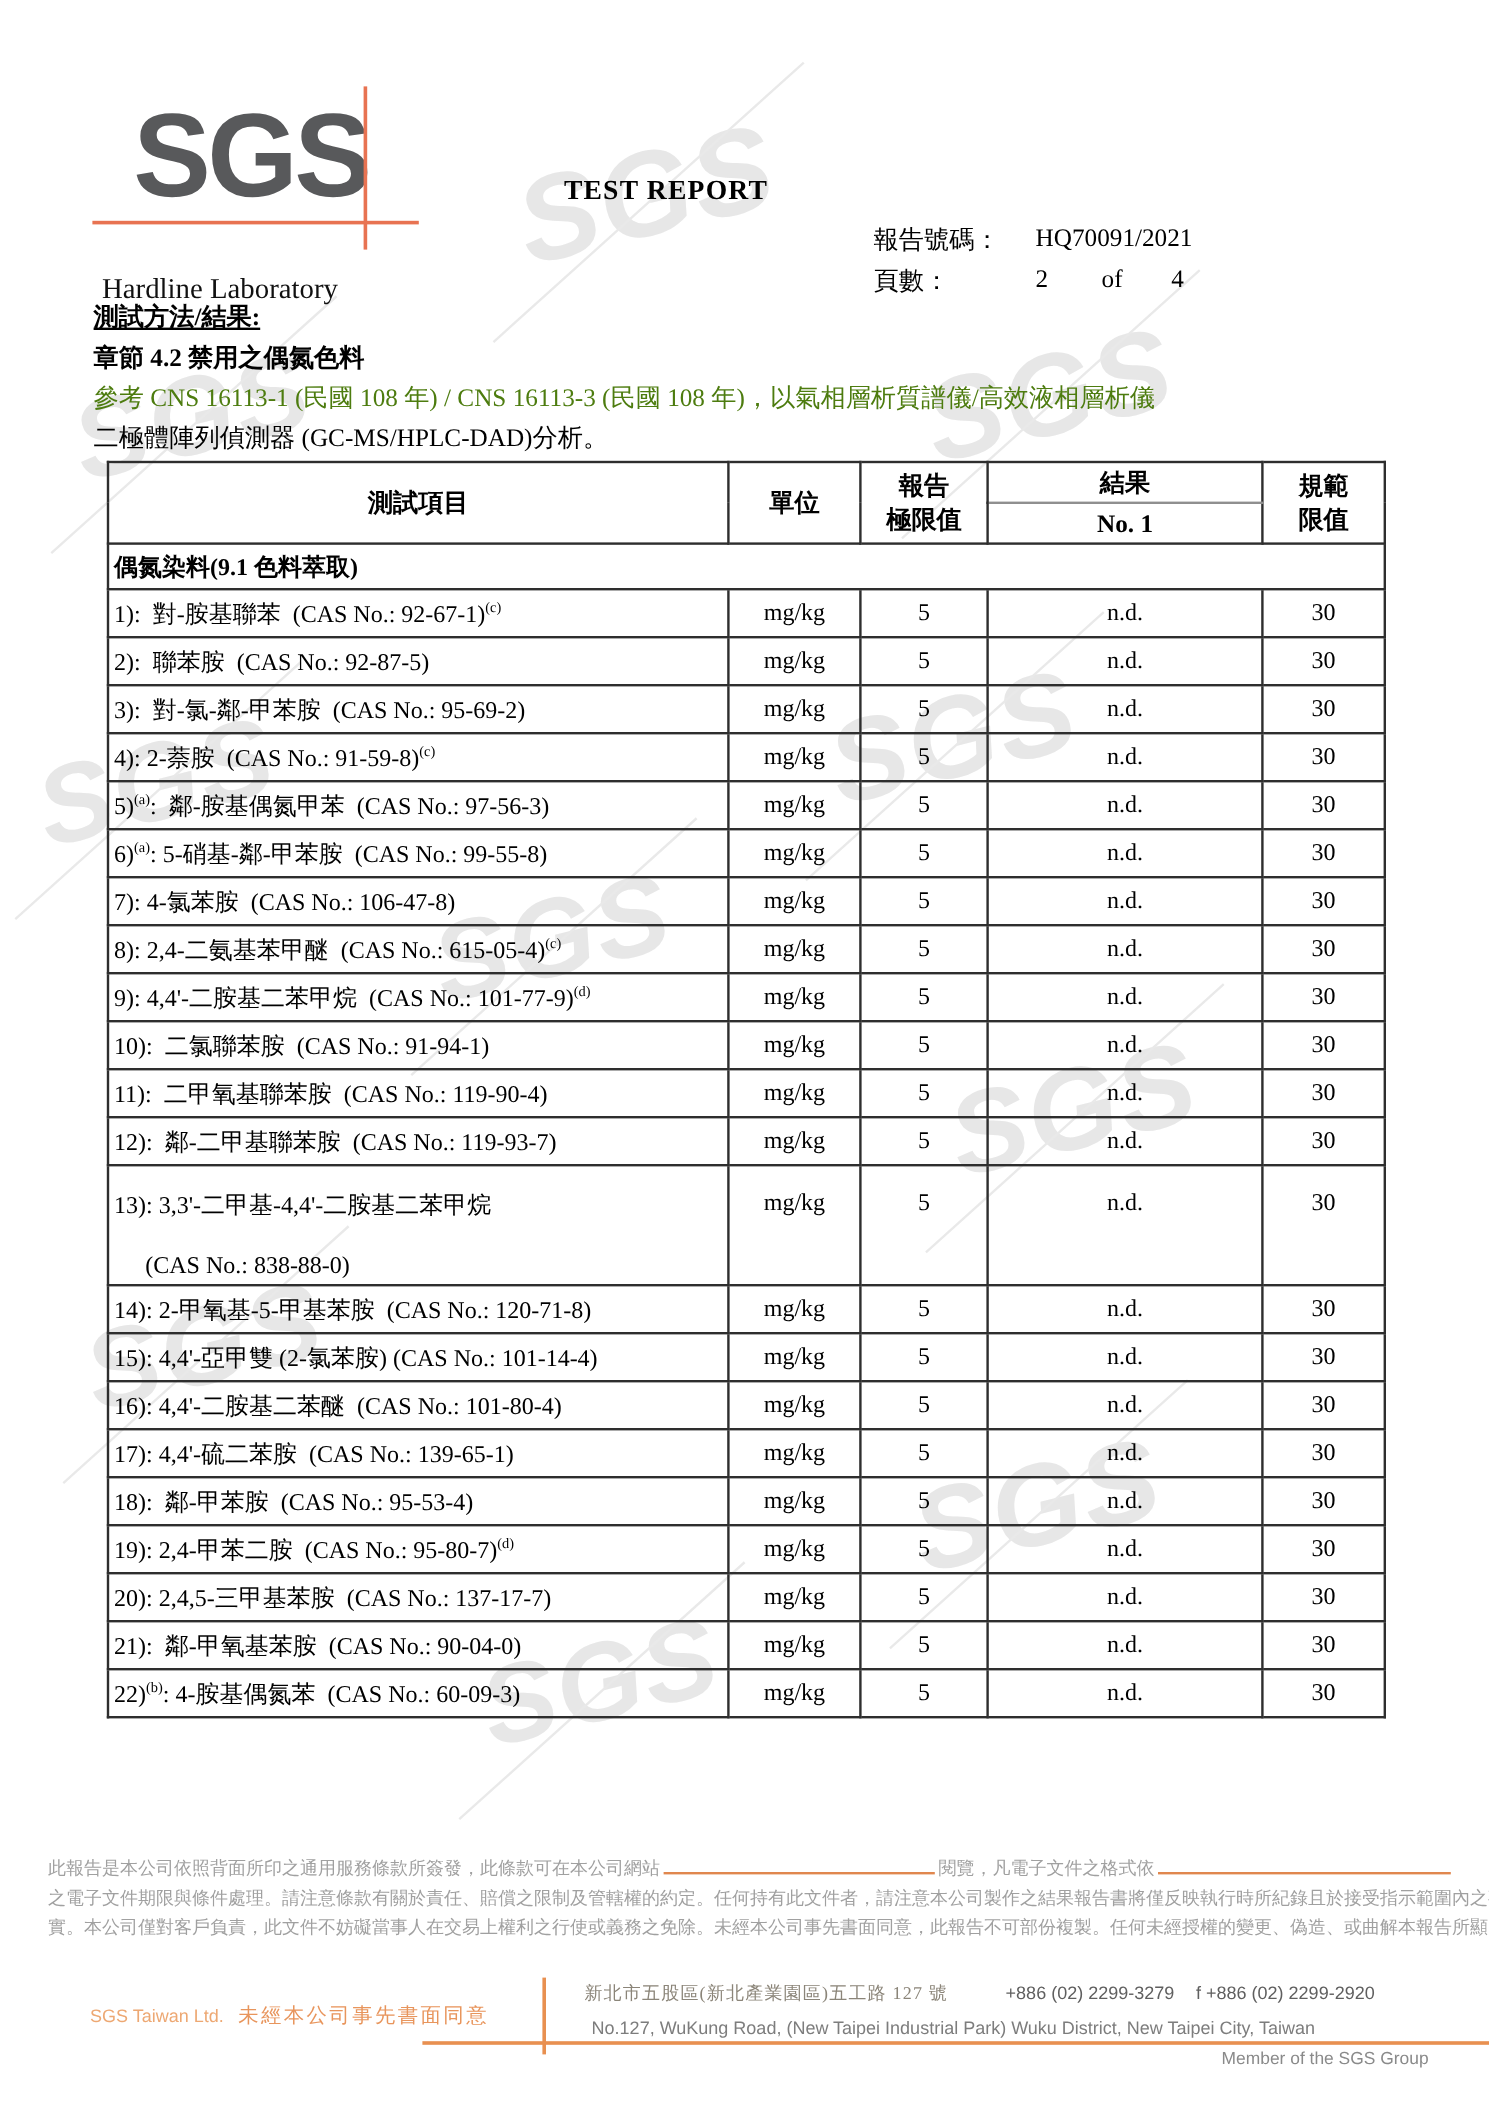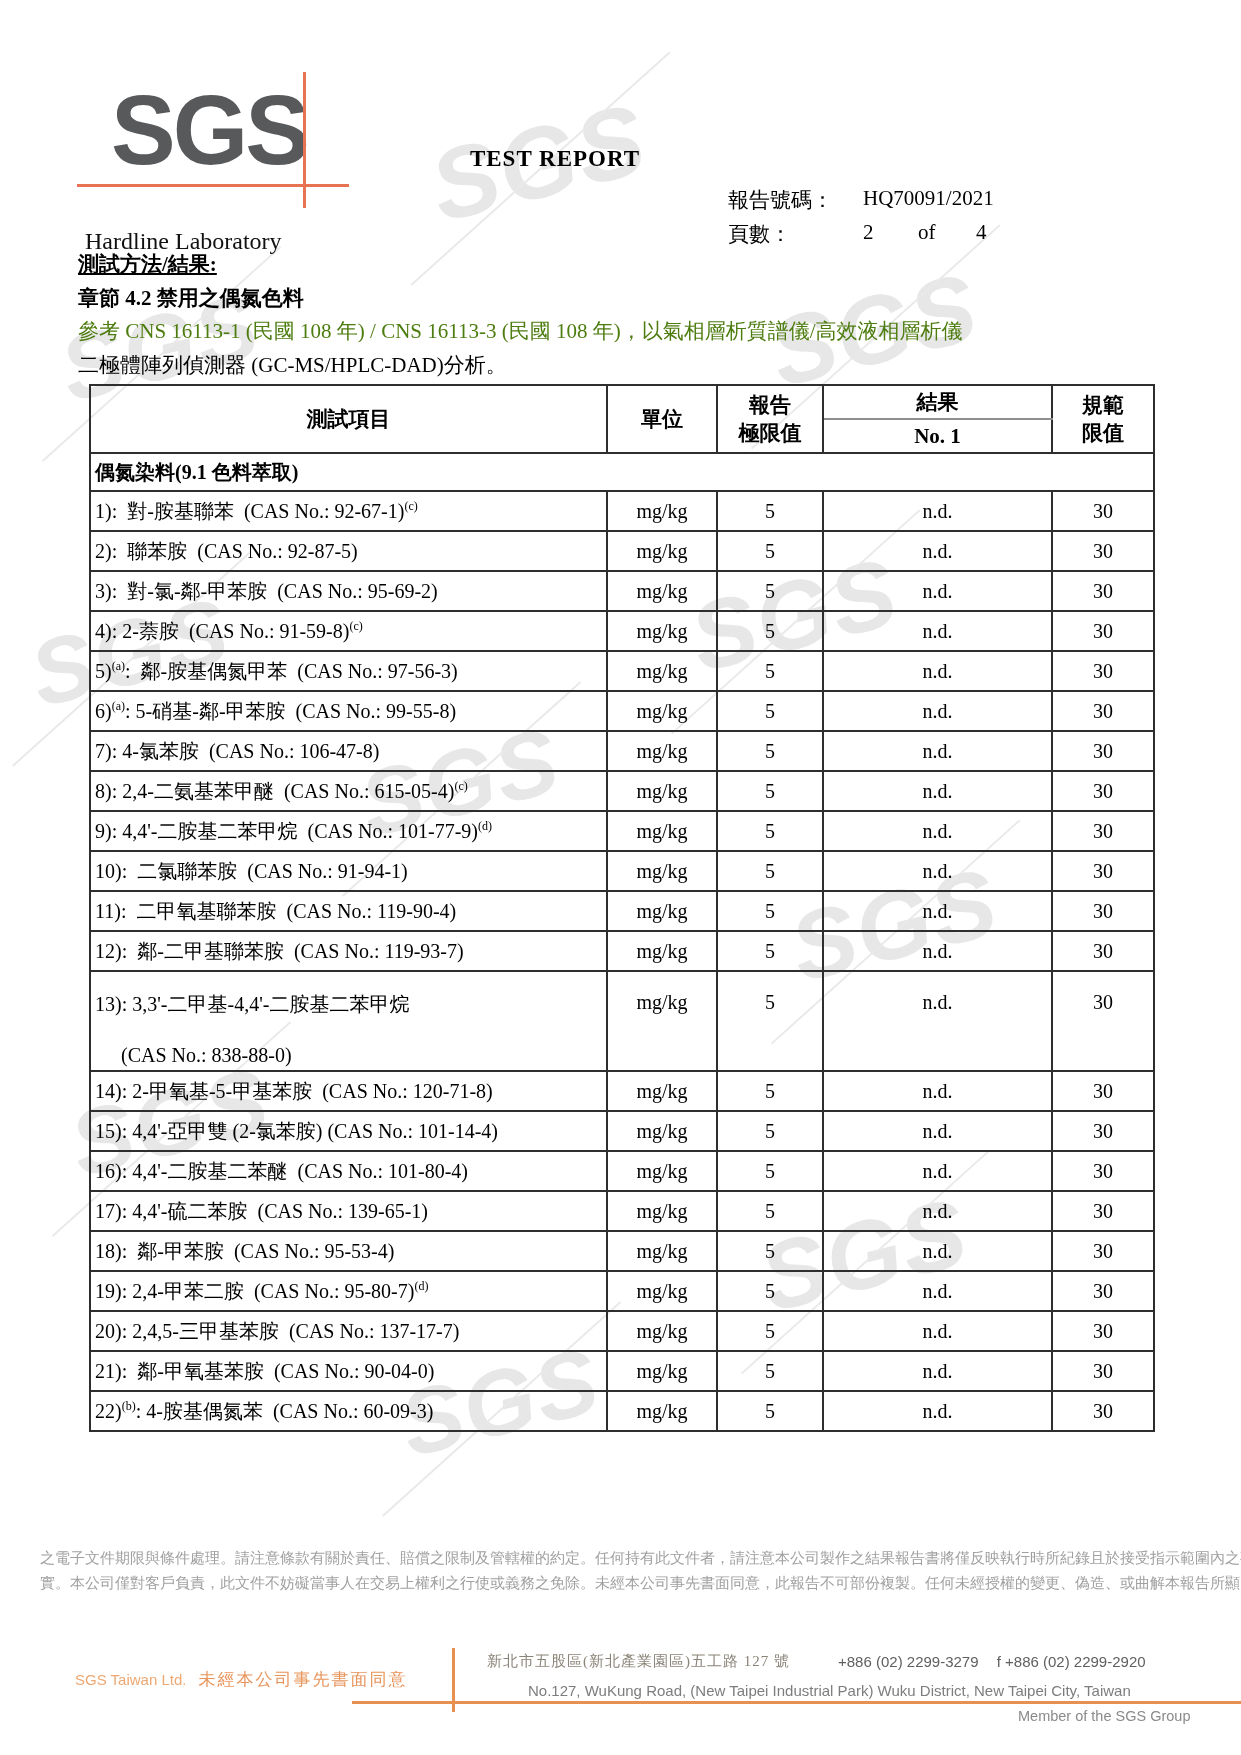--- a/index.html
+++ b/index.html
@@ -74,21 +74,21 @@
   .blank1 { width:226px; margin:0 3px; }
   .blank2 { width:244px; margin-left:3px; }
 
   .company-line { position:absolute; left:75px; top:1668px; z-index:2; white-space:nowrap; }
   .company-en { font-family:"Liberation Sans","DejaVu Sans",sans-serif; font-size:15px; color:#eda873; }
   .company-zh { font-size:17px; color:#e8955c; margin-left:8px; letter-spacing:2px; }
   .addr-zh { position:absolute; left:487px; top:1652px; font-size:15px; color:#8b8579; z-index:2; letter-spacing:1px; }
   .phone-line { position:absolute; left:838px; top:1653px; font-family:"Liberation Sans","DejaVu Sans",sans-serif;
                 font-size:15px; color:#5f5f5f; z-index:2; white-space:nowrap; }
   .phone-fax { margin-left:14px; }
-  .addr-en { position:absolute; left:528px; top:1682px; font-family:"Liberation Sans","DejaVu Sans",sans-serif;
+  .addr-en { position:absolute; left:493px; top:1682px; font-family:"Liberation Sans","DejaVu Sans",sans-serif;
              font-size:15px; color:#7d7d7d; z-index:2; }
   .foot-hline { position:absolute; left:352px; top:1701px; width:889px; height:3px; background:#e89050; z-index:2; }
   .foot-vline { position:absolute; left:452px; top:1648px; width:3px; height:64px; background:#e89050; z-index:2; }
   .member { position:absolute; left:1018px; top:1708px; font-family:"Liberation Sans","DejaVu Sans",sans-serif;
             font-size:14.5px; color:#8a8a8a; z-index:2; white-space:nowrap; }
 </style>
 </head>
 <body>
 
 <div class="page">
@@ -307,20 +307,21 @@
             <td class="c-unit">mg/kg</td>
             <td class="c-num">5</td>
             <td class="c-num">n.d.</td>
             <td class="c-num">30</td>
           </tr>
         </tbody>
     </table>
   </div>
 
   <div class="disclaimer">
+    <div><span>此報告是本公司依照背面所印之通用服務條款所簽發，此條款可在本公司網站</span><span class="blank blank1"></span><span>閱覽，凡電子文件之格式依</span><span class="blank blank2"></span></div>
     <div>之電子文件期限與條件處理。請注意條款有關於責任、賠償之限制及管轄權的約定。任何持有此文件者，請注意本公司製作之結果報告書將僅反映執行時所紀錄且於接受指示範圍內之事</div>
     <div>實。本公司僅對客戶負責，此文件不妨礙當事人在交易上權利之行使或義務之免除。未經本公司事先書面同意，此報告不可部份複製。任何未經授權的變更、偽造、或曲解本報告所顯</div>
   </div>
 
   <div class="company-line">
     <span class="company-en">SGS Taiwan Ltd.</span>
     <span class="company-zh">未經本公司事先書面同意</span>
   </div>
   <div class="addr-zh">新北市五股區(新北產業園區)五工路 127 號</div>
   <div class="phone-line">

